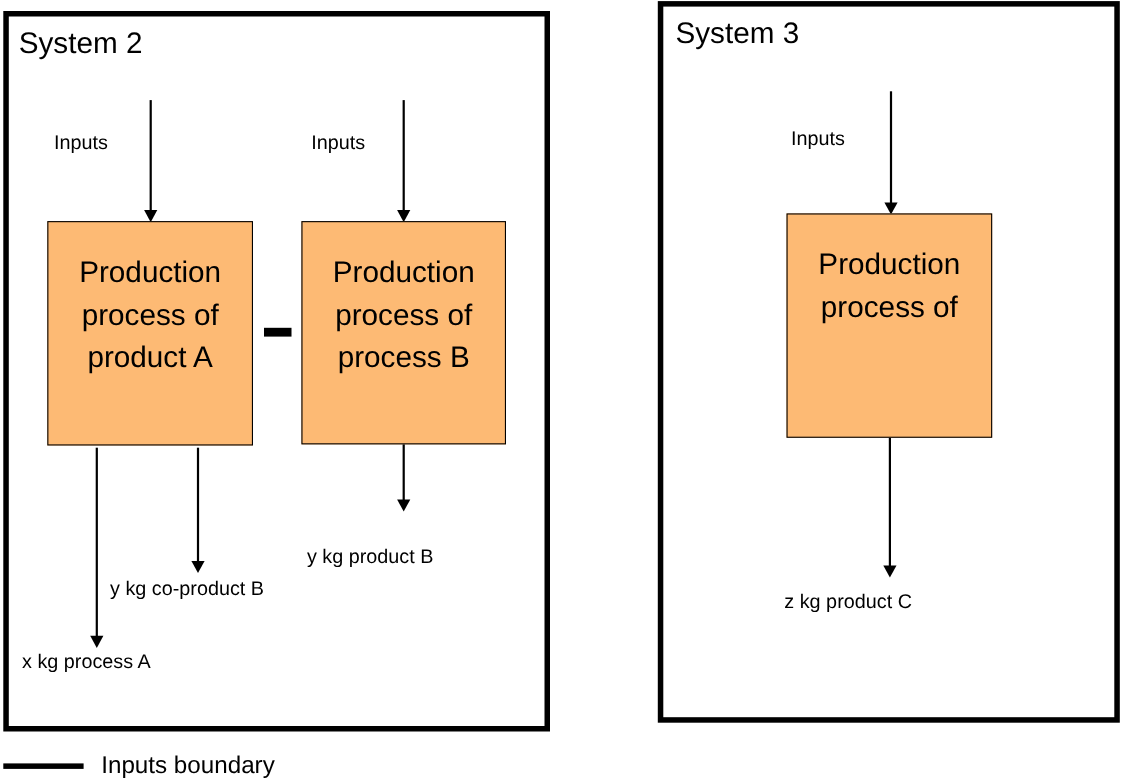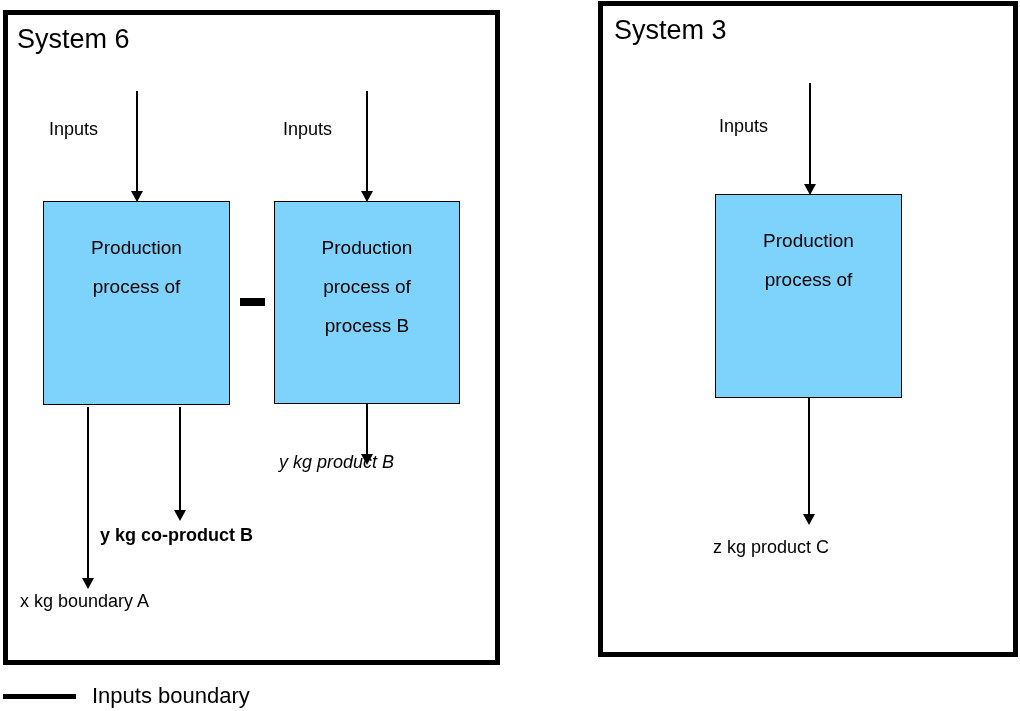--- a/index.html
+++ b/index.html
@@ -3,65 +3,66 @@
 <meta charset="utf-8">
 <style>
   html, body { margin:0; padding:0; background:#ffffff; }
   body { width:1020px; height:711px; position:relative; overflow:hidden;
          font-family:"Liberation Sans", sans-serif; color:#000; }
   .sys { position:absolute; border:5px solid #000; box-sizing:border-box; background:#fff; }
   #sys1 { left:3px; top:10px; width:497px; height:655px; }
   #sys2 { left:598px; top:1px; width:420px; height:656px; }
   .sys-title { position:absolute; font-size:27px; line-height:1; }
   .lbl { position:absolute; font-size:18px; line-height:1; white-space:nowrap; }
-  .box { position:absolute; background:#7dd3fc; border:1.5px solid #000; box-sizing:border-box;
-         text-align:center; font-size:19px; line-height:39px; padding-top:26px; }
+  .box { position:absolute; background:#fdba74; border:1.5px solid #000; box-sizing:border-box;
+         text-align:center; font-size:27px; line-height:39px; padding-top:26px; }
   .vline { position:absolute; width:1.5px; background:#000; }
   .ahead { position:absolute; width:0; height:0; border-left:6px solid transparent;
            border-right:6px solid transparent; border-top:11px solid #000; }
   .minus { position:absolute; background:#000; }
   .legend-line { position:absolute; left:3px; top:694px; width:73px; height:5px; background:#000; }
   .legend-text { position:absolute; left:92px; top:685px; font-size:22px; line-height:1; }
 </style>
 </head>
 <body>
 
 <div class="sys" id="sys1"></div>
-<div class="sys-title" style="left:17px; top:26px;">System 6</div>
+<div class="sys-title" style="left:17px; top:26px;">System 2</div>
 
 <div class="lbl" style="left:49px; top:120px;">Inputs</div>
 <div class="vline" style="left:136px; top:91px; height:100px;"></div>
 <div class="ahead" style="left:131px; top:191px;"></div>
 <div class="box" style="left:43px; top:201px; width:187px; height:204px;">
   <div>Production</div>
   <div>process of</div>
+  <div>product A</div>
 </div>
 
 <div class="minus" style="left:240px; top:298px; width:25px; height:8px;"></div>
 
 <div class="lbl" style="left:283px; top:120px;">Inputs</div>
 <div class="vline" style="left:366px; top:91px; height:100px;"></div>
 <div class="ahead" style="left:361px; top:191px;"></div>
 <div class="box" style="left:274px; top:201px; width:186px; height:203px;">
   <div>Production</div>
   <div>process of</div>
   <div>process B</div>
 </div>
 
 <div class="vline" style="left:87px; top:407px; height:176px;"></div>
 <div class="ahead" style="left:82px; top:578px;"></div>
-<div class="lbl" style="left:20px; top:592px;">x kg boundary A</div>
+<div class="lbl" style="left:20px; top:592px;">x kg process A</div>
 
 <div class="vline" style="left:179px; top:407px; height:108px;"></div>
 <div class="ahead" style="left:174px; top:510px;"></div>
-<div class="lbl" style="left:100px; top:526px;font-weight:bold;">y kg co-product B</div>
+<div class="lbl" style="left:100px; top:526px;">y kg co-product B</div>
 
 <div class="vline" style="left:366px; top:404px; height:52px;"></div>
 <div class="ahead" style="left:361px; top:454px;"></div>
-<div class="lbl" style="left:279px; top:453px;font-style:italic;">y kg product B</div>
+<div class="lbl" style="left:279px; top:497px;">y kg product B</div>
 
 <div class="sys" id="sys2"></div>
 <div class="sys-title" style="left:614px; top:17px;">System 3</div>
 
 <div class="lbl" style="left:719px; top:117px;">Inputs</div>
 <div class="vline" style="left:809px; top:83px; height:102px;"></div>
 <div class="ahead" style="left:804px; top:184px;"></div>
 <div class="box" style="left:715px; top:194px; width:187px; height:204px;">
   <div>Production</div>
   <div>process of</div>

